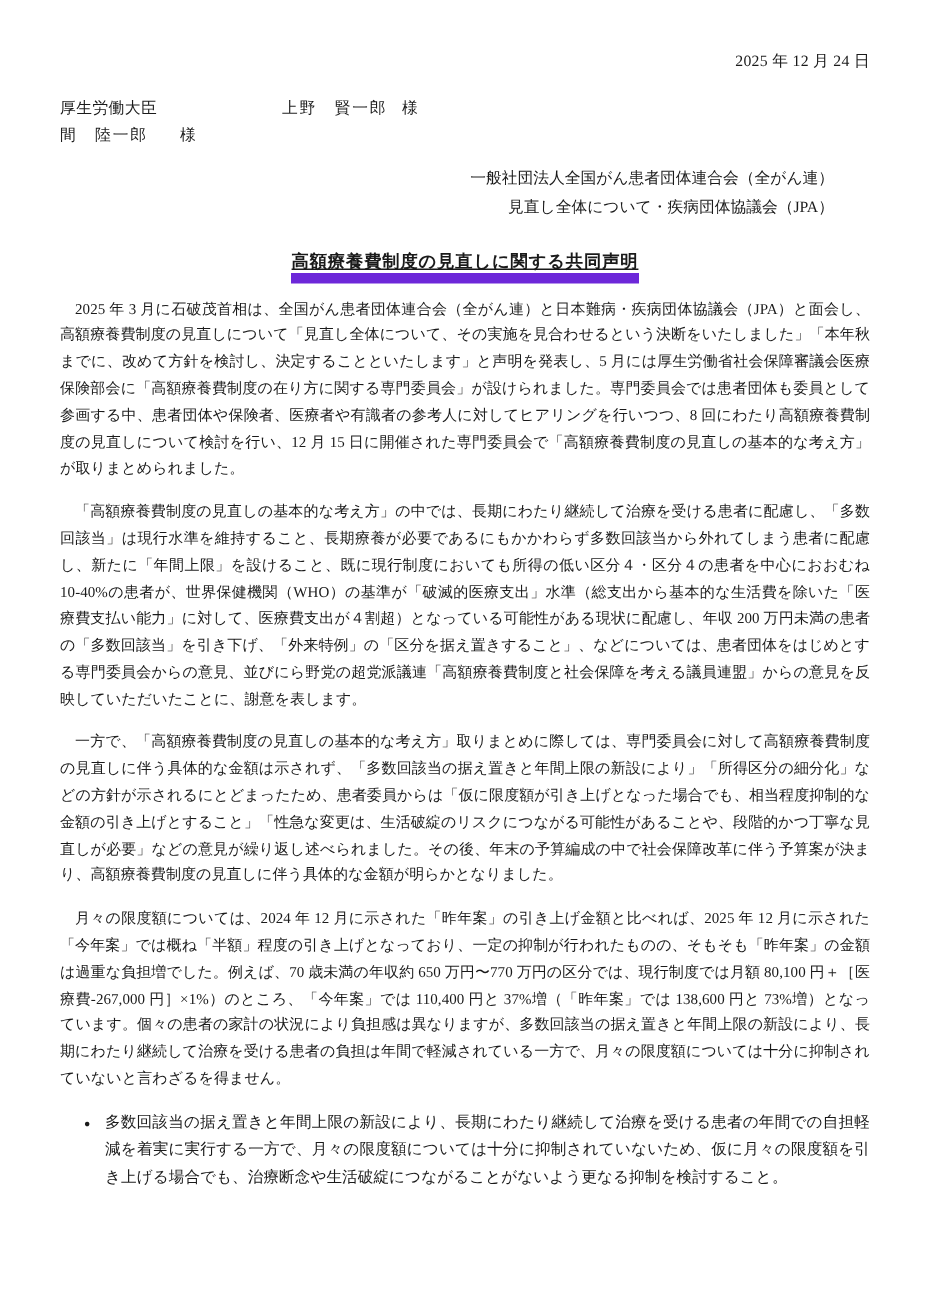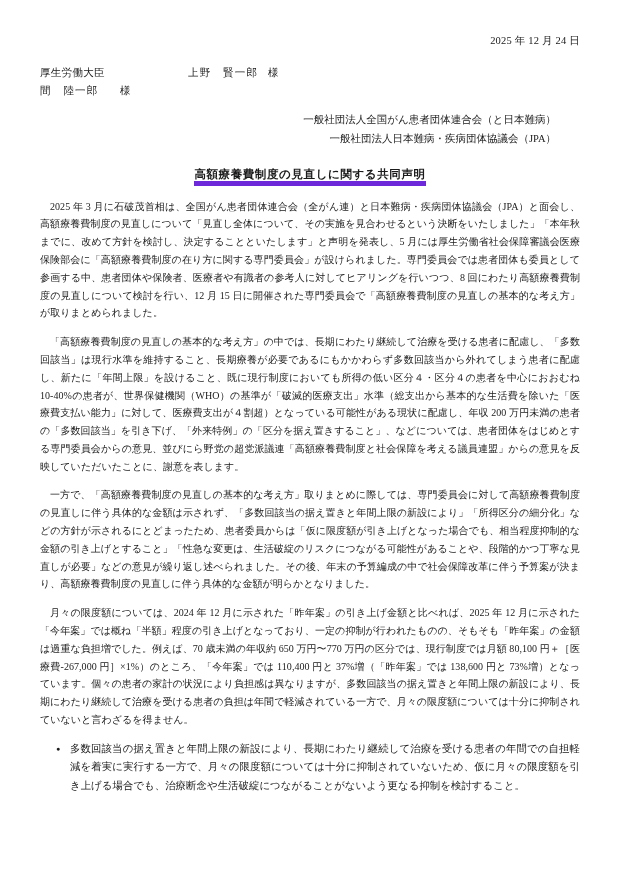--- a/index.html
+++ b/index.html
@@ -57,22 +57,23 @@
     margin-bottom: 18px;
   }
   .doc-title {
     text-align: center;
     font-size: 11.5px;
     font-weight: bold;
     letter-spacing: 0.6px;
     margin: 4px 0 16px 0;
   }
   .doc-title span {
-    border-bottom: 5px solid #6d28d9;
+    border-bottom: 7px solid #6d28d9;
     padding-bottom: 1px;
+    text-decoration: underline;
   }
   p.body-para {
     font-size: 10px;
     line-height: 1.78;
     text-align: justify;
     text-justify: inter-ideograph;
     margin: 0 0 11px 0;
     text-indent: 10px;
     letter-spacing: 0.05px;
   }
@@ -113,22 +114,22 @@
       <span class="ad-name">上野　賢一郎</span>
       <span class="ad-honor">様</span>
     </div>
     <div class="addressee-row">
       <span class="ad-name">間　陸一郎</span>
       <span class="ad-honor">様</span>
     </div>
   </div>
 
   <div class="senders">
-    <div>一般社団法人全国がん患者団体連合会（と日本難病）</div>
-    <div>一般社団法人日本難病・疾病団体協議会（JPA）</div>
+    <div>一般社団法人全国がん患者団体連合会（全がん連）</div>
+    <div>見直し全体について・疾病団体協議会（JPA）</div>
   </div>
 
   <div class="doc-title">
     <span>高額療養費制度の見直しに関する共同声明</span>
   </div>
 
   <p class="body-para">2025 年 3 月に石破茂首相は、全国がん患者団体連合会（全がん連）と日本難病・疾病団体協議会（JPA）と面会し、高額療養費制度の見直しについて「見直し全体について、その実施を見合わせるという決断をいたしました」「本年秋までに、改めて方針を検討し、決定することといたします」と声明を発表し、5 月には厚生労働省社会保障審議会医療保険部会に「高額療養費制度の在り方に関する専門委員会」が設けられました。専門委員会では患者団体も委員として参画する中、患者団体や保険者、医療者や有識者の参考人に対してヒアリングを行いつつ、8 回にわたり高額療養費制度の見直しについて検討を行い、12 月 15 日に開催された専門委員会で「高額療養費制度の見直しの基本的な考え方」が取りまとめられました。</p>
   <p class="body-para">「高額療養費制度の見直しの基本的な考え方」の中では、長期にわたり継続して治療を受ける患者に配慮し、「多数回該当」は現行水準を維持すること、長期療養が必要であるにもかかわらず多数回該当から外れてしまう患者に配慮し、新たに「年間上限」を設けること、既に現行制度においても所得の低い区分４・区分４の患者を中心におおむね 10-40%の患者が、世界保健機関（WHO）の基準が「破滅的医療支出」水準（総支出から基本的な生活費を除いた「医療費支払い能力」に対して、医療費支出が４割超）となっている可能性がある現状に配慮し、年収 200 万円未満の患者の「多数回該当」を引き下げ、「外来特例」の「区分を据え置きすること」、などについては、患者団体をはじめとする専門委員会からの意見、並びにら野党の超党派議連「高額療養費制度と社会保障を考える議員連盟」からの意見を反映していただいたことに、謝意を表します。</p>
   <p class="body-para">一方で、「高額療養費制度の見直しの基本的な考え方」取りまとめに際しては、専門委員会に対して高額療養費制度の見直しに伴う具体的な金額は示されず、「多数回該当の据え置きと年間上限の新設により」「所得区分の細分化」などの方針が示されるにとどまったため、患者委員からは「仮に限度額が引き上げとなった場合でも、相当程度抑制的な金額の引き上げとすること」「性急な変更は、生活破綻のリスクにつながる可能性があることや、段階的かつ丁寧な見直しが必要」などの意見が繰り返し述べられました。その後、年末の予算編成の中で社会保障改革に伴う予算案が決まり、高額療養費制度の見直しに伴う具体的な金額が明らかとなりました。</p>
   <p class="body-para">月々の限度額については、2024 年 12 月に示された「昨年案」の引き上げ金額と比べれば、2025 年 12 月に示された「今年案」では概ね「半額」程度の引き上げとなっており、一定の抑制が行われたものの、そもそも「昨年案」の金額は過重な負担増でした。例えば、70 歳未満の年収約 650 万円〜770 万円の区分では、現行制度では月額 80,100 円＋［医療費-267,000 円］×1%）のところ、「今年案」では 110,400 円と 37%増（「昨年案」では 138,600 円と 73%増）となっています。個々の患者の家計の状況により負担感は異なりますが、多数回該当の据え置きと年間上限の新設により、長期にわたり継続して治療を受ける患者の負担は年間で軽減されている一方で、月々の限度額については十分に抑制されていないと言わざるを得ません。</p>

